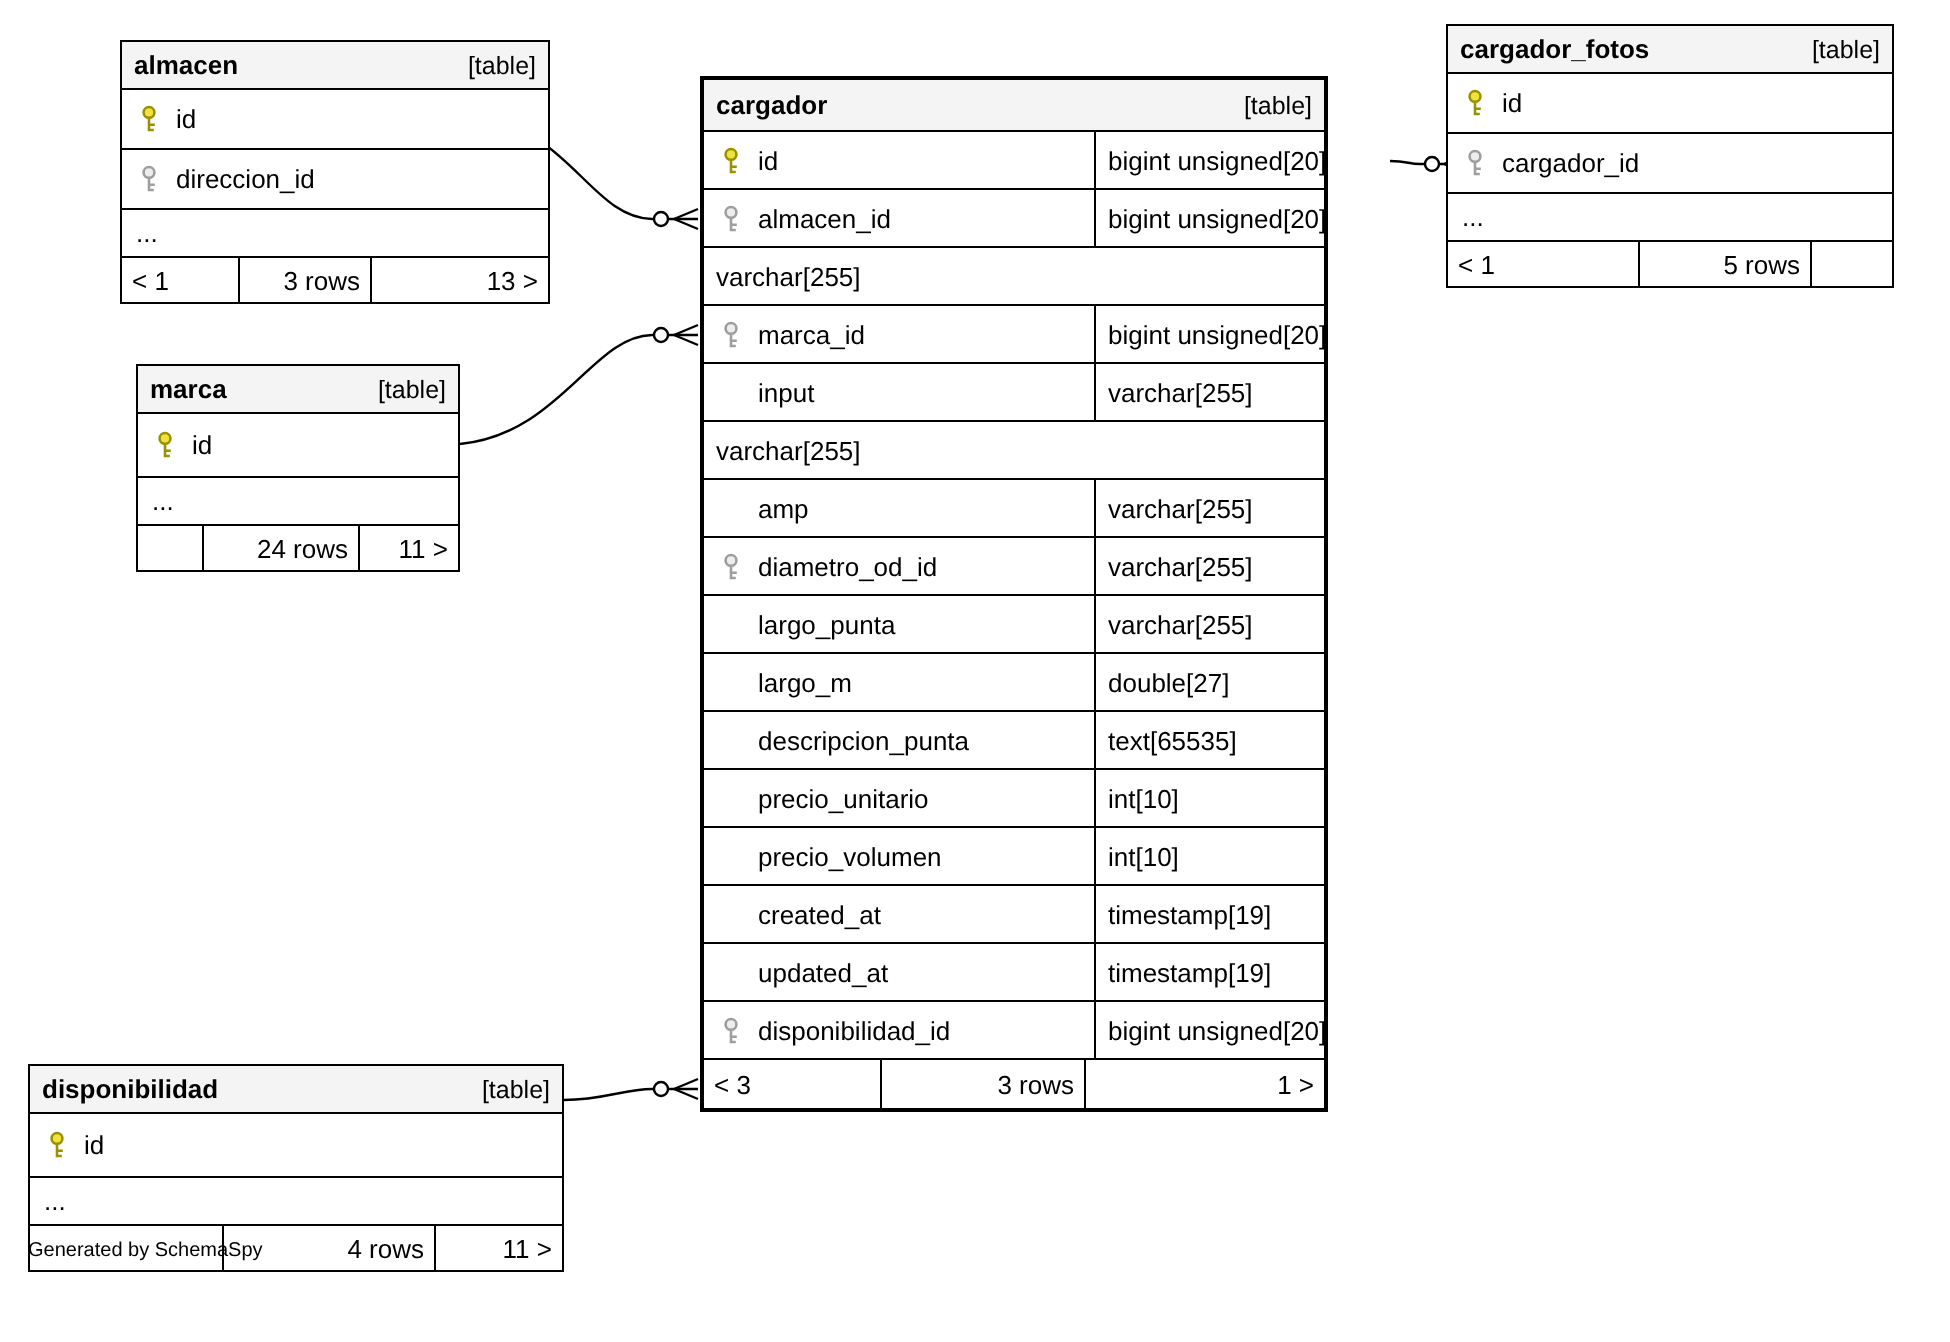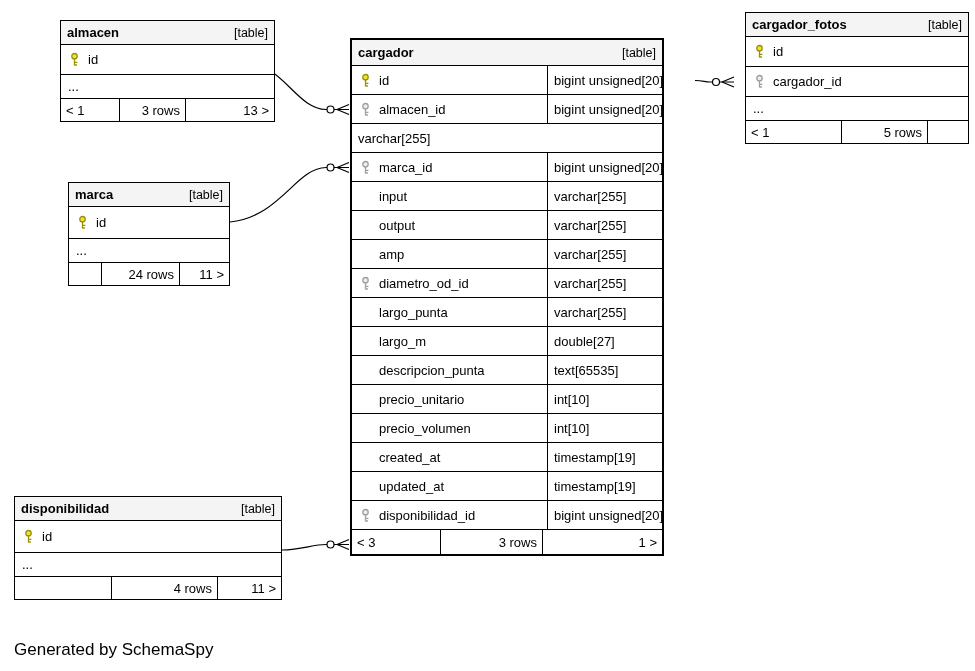--- a/index.html
+++ b/index.html
@@ -36,23 +36,23 @@
     display:flex;align-items:center;padding:0 5px;border-left:1px solid #000;
     height:100%;box-sizing:border-box;white-space:nowrap;
   }
   .cell:first-child{border-left:none}
   .cell.left{justify-content:flex-start}
   .cell.center,.cell.right{justify-content:flex-end}
 
   
   #entity-almacen{left:60px;top:20px;width:215px}
   #entity-marca{left:68px;top:182px;width:162px}
-  #entity-disponibilidad{left:14px;top:496px;width:268px}
+  #entity-disponibilidad{left:14px;top:532px;width:268px}
   #entity-cargador{left:350px;top:38px;width:314px;border-width:2.5px}
-  #entity-cargador_fotos{left:745px;top:12px;width:224px}
+  #entity-cargador_fotos{left:723px;top:12px;width:224px}
 
   #entity-cargador .hdr{height:26px}
   #entity-cargador .row{height:29px}
   #entity-cargador .ftr{height:24px}
   #entity-disponibilidad .row:not(.ellipsis){height:32px}
   #entity-marca .row:not(.ellipsis){height:32px}
 
   
   #entity-almacen .cell.left{width:58px}
   #entity-almacen .cell.center{width:66px}
@@ -63,21 +63,21 @@
   #entity-disponibilidad .cell.left{width:96px}
   #entity-disponibilidad .cell.center{width:106px}
   #entity-disponibilidad .cell.right{flex:1}
   #entity-cargador .cell.left{width:88px}
   #entity-cargador .cell.center{width:102px}
   #entity-cargador .cell.right{flex:1}
   #entity-cargador_fotos .cell.left{width:95px}
   #entity-cargador_fotos .cell.center{width:86px}
   #entity-cargador_fotos .cell.right{flex:1}
 
-  #note{position:absolute;left:14px;top:640px;font-size:17px}
+  #note{position:absolute;left:14px;top:620px;font-size:10px}
 </style>
 </head>
 <body>
 
 <svg id="relations" width="975" height="671">
   <g>
     <path class="rel" d="M241,60 C284,64 296,109 326,109.5 L349,109.5"></path>
     <path class="rel" d="M337,109.5 L349,104.5 M337,109.5 L349,114.5"></path>
     <circle class="relc" cx="330.5" cy="109.5" r="3.5"></circle>
   </g>
@@ -107,20 +107,31 @@
       <span class="name-cell">
         <span class="key">
           <svg width="11" height="15" viewBox="0 0 11 15">
             <circle cx="5.5" cy="4.2" r="2.7" fill="#f0e23c" stroke="#9a9100" stroke-width="1.3"></circle>
             <path d="M5.5 6.9 L5.5 13.6 M5.5 10.4 L8.4 10.4 M5.5 13 L7.9 13" stroke="#9a9100" stroke-width="1.3" fill="none"></path>
           </svg>
         </span>
         <span class="cname">id</span>
       </span>
     </div>
+    <div class="row">
+      <span class="name-cell">
+        <span class="key">
+          <svg width="11" height="15" viewBox="0 0 11 15">
+            <circle cx="5.5" cy="4.2" r="2.7" fill="#ededed" stroke="#9e9e9e" stroke-width="1.3"></circle>
+            <path d="M5.5 6.9 L5.5 13.6 M5.5 10.4 L8.4 10.4 M5.5 13 L7.9 13" stroke="#9e9e9e" stroke-width="1.3" fill="none"></path>
+          </svg>
+        </span>
+        <span class="cname">direccion_id</span>
+      </span>
+    </div>
     <div class="row ellipsis">
       <span>...</span>
     </div>
     <div class="ftr">
       <span class="cell left">&lt; 1</span>
       <span class="cell center">3 rows</span>
       <span class="cell right">13 &gt;</span>
     </div>
   </div>
 <div class="entity" id="entity-marca">
@@ -218,24 +229,20 @@
       <span class="ctype">bigint unsigned[20]</span>
     </div>
     <div class="row">
       <span class="name-cell">
         <span class="key"></span>
         <span class="cname">input</span>
       </span>
       <span class="ctype">varchar[255]</span>
     </div>
     <div class="row">
-      <span class="name-cell">
-        <span class="key"></span>
-        <span class="cname">output</span>
-      </span>
       <span class="ctype">varchar[255]</span>
     </div>
     <div class="row">
       <span class="name-cell">
         <span class="key"></span>
         <span class="cname">amp</span>
       </span>
       <span class="ctype">varchar[255]</span>
     </div>
     <div class="row">

